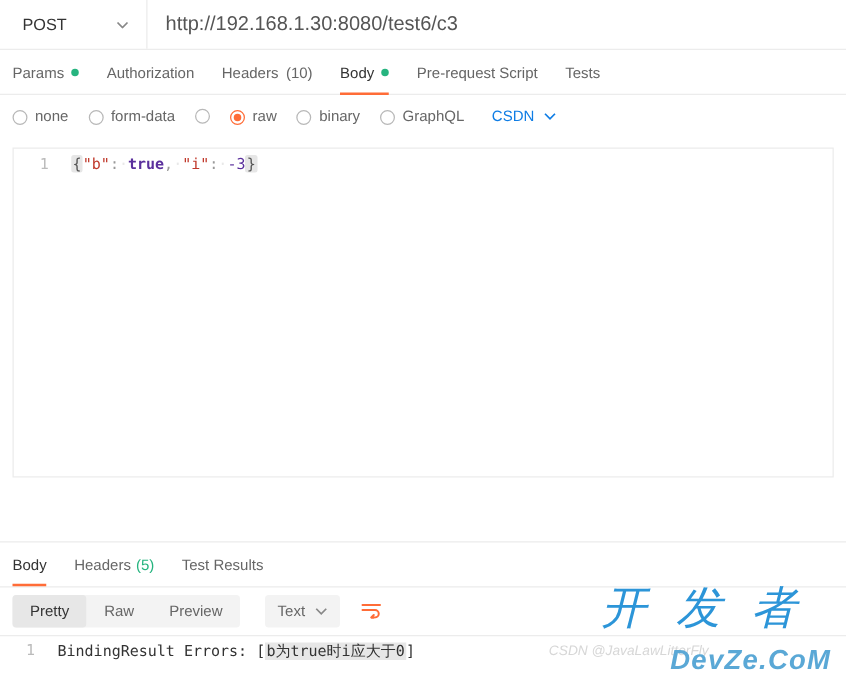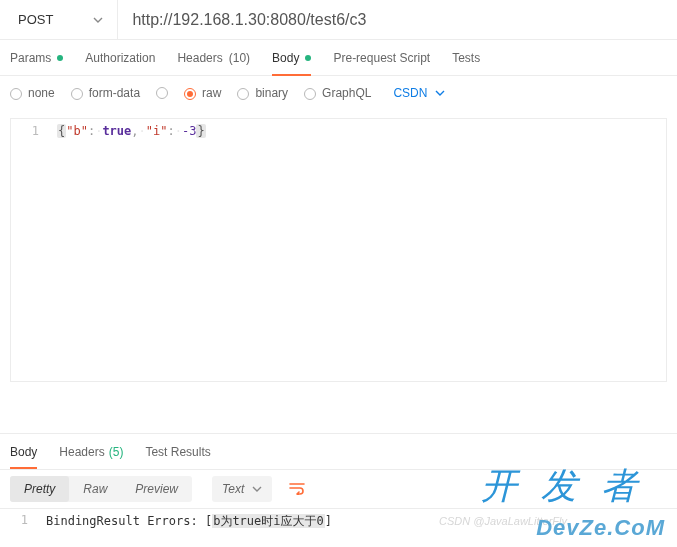--- a/index.html
+++ b/index.html
@@ -40,21 +40,21 @@
 .tok-space { color:#e8e8e8; }
 
 
 .resp { position:absolute; left:0; right:0; bottom:0; }
 .resp-tabs { display:flex; align-items:center; gap:22px; padding:0 10px; height:36px; border-top:1px solid #ececec; }
 .resp-tab { position:relative; color:#666; cursor:pointer; height:100%; display:flex; align-items:center;}
 .resp-tab.active { color:#333;}
 .resp-tab.active::after { content:""; position:absolute; left:0; right:0; bottom:0; height:2px; background:#ff6c37;}
 .resp-tab .count { color:#26b47f; margin-left:4px;}
 
-.resp-ctrl { display:flex; align-items:center; gap:10px; padding:6px 10px; border-top:1px solid #ececec; border-bottom:1px solid #ececec;font-style:italic;}
+.resp-ctrl { display:flex; align-items:center; gap:10px; padding:6px 10px; border-top:1px solid #ececec; border-bottom:1px solid #ececec;}
 .seg { display:flex; background:#f3f3f3; border-radius:3px;}
 .seg div { padding:6px 14px; color:#666; cursor:pointer; font-size:12px;}
 .seg div.on { background:#e7e7e7; color:#333; border-radius:3px;}
 .rfmt { display:flex; align-items:center; gap:8px; background:#f3f3f3; border-radius:3px; padding:6px 10px; color:#666; cursor:pointer; margin-left:10px;}
 .wrap-btn { color:#ff6c37; padding:4px 6px; cursor:pointer;}
 
 .resp-body { font-family: Consolas,Monaco,monospace; font-size:12px; display:flex; height:38px; padding-top:4px;}
 .resp-body .gutter { width:40px; text-align:right; color:#bbb; padding-right:12px;}
 .resp-body .line { padding-left:6px; color:#333;}
 .hl { background:#e7e7e7; padding:0 1px;}

